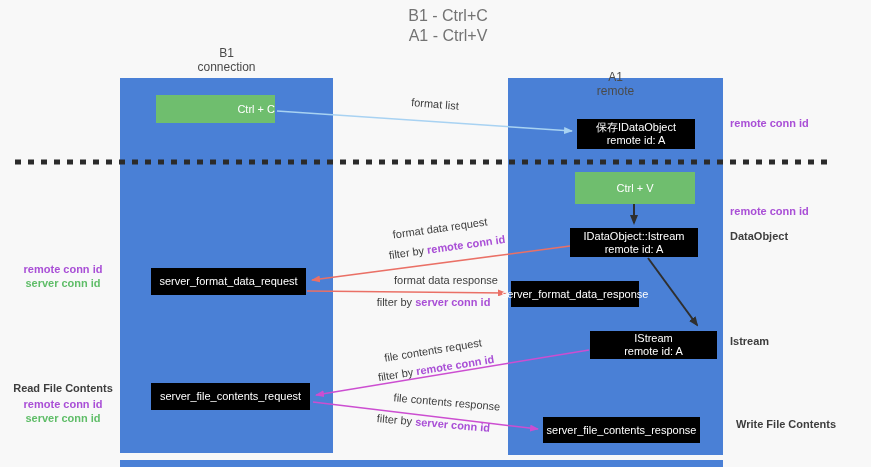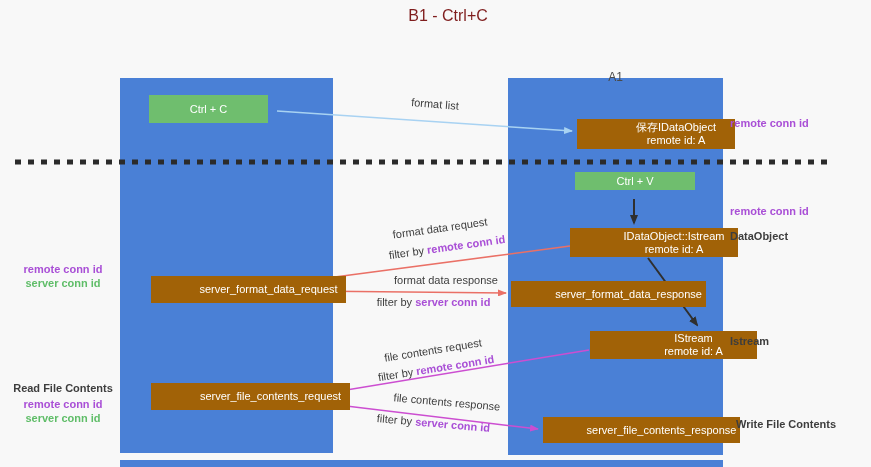--- a/index.html
+++ b/index.html
@@ -3,40 +3,46 @@
 <meta charset="utf-8">
 <style>
   html,body{margin:0;padding:0;}
   body{font-family:"Liberation Sans","DejaVu Sans",sans-serif;background:#f8f8f8;}
   #canvas{position:relative;width:871px;height:467px;background:#f8f8f8;overflow:hidden;}
   .col{position:absolute;background:#4a80d6;z-index:1;}
   #arrows{position:absolute;left:0;top:0;z-index:2;}
   .box{position:absolute;z-index:3;display:flex;flex-direction:column;align-items:center;justify-content:center;
        color:#ffffff;font-size:11px;line-height:13px;text-align:center;}
   .green{background:#6fbe6e;}
-  .orange{background:#a16207;padding-left:40px;}
+  .orange{background:#000000;}
   .lbl{position:absolute;z-index:4;font-size:11px;color:#3d3d3d;text-align:center;white-space:nowrap;}
-  .title{position:absolute;z-index:4;font-size:16px;line-height:20px;color:#7f1d1d;text-align:center;}
+  .title{position:absolute;z-index:4;font-size:16px;line-height:20px;color:#737373;text-align:center;}
   .colhdr{position:absolute;z-index:4;font-size:12px;line-height:14px;color:#4a4a4a;text-align:center;}
   .purple{color:#a94fd6;font-weight:bold;}
   .greentx{color:#5fbd68;font-weight:bold;}
   .dark{color:#3d3d3d;font-weight:bold;}
   .sideline{display:block;line-height:14px;}
 </style>
 </head>
 <body>
 
 <div id="canvas">
 
   <div class="title" style="left:348px;top:6px;width:200px;">
     <div>B1 - Ctrl+C</div>
+    <div>A1 - Ctrl+V</div>
   </div>
 
+  <div class="colhdr" style="left:120px;top:46px;width:213px;">
+    <div>B1</div>
+    <div>connection</div>
+  </div>
   <div class="colhdr" style="left:508px;top:46px;width:215px;margin-top:24px;">
     <div>A1</div>
+    <div>remote</div>
   </div>
 
   <div class="col" style="left:120px;top:78px;width:213px;height:375px;"></div>
   <div class="col" style="left:508px;top:78px;width:215px;height:377px;"></div>
   <div class="col" style="left:120px;top:460px;width:603px;height:7px;"></div>
 
   <svg id="arrows" width="871" height="467">
     <defs>
       <marker id="m-blue" markerWidth="9" markerHeight="7" refX="8" refY="3.5" orient="auto" markerUnits="userSpaceOnUse">
         <path d="M0,0 L9,3.5 L0,7 Z" fill="#a8d2f2"></path>
@@ -62,43 +68,43 @@
 
     <line x1="570" y1="246" x2="312" y2="280" stroke="#ea7066" stroke-width="1.5" marker-end="url(#m-salmon)"></line>
 
     <line x1="307" y1="291" x2="506" y2="293" stroke="#ea7066" stroke-width="1.5" marker-end="url(#m-salmon)"></line>
 
     <line x1="589" y1="350" x2="316" y2="395" stroke="#cc4ed1" stroke-width="1.5" marker-end="url(#m-magenta)"></line>
 
     <line x1="313" y1="402" x2="538" y2="429" stroke="#cc4ed1" stroke-width="1.5" marker-end="url(#m-magenta)"></line>
   </svg>
 
-  <div class="box green" style="left:149px;top:95px;width:119px;height:28px;">
+  <div class="box green" style="left:156px;top:95px;width:119px;height:28px;align-items:flex-end;">
     <span>Ctrl + C</span>
   </div>
 
   <div class="box orange" style="left:577px;top:119px;width:118px;height:30px;">
     <span>保存IDataObject</span>
     <span>remote id: A</span>
   </div>
 
-  <div class="box green" style="left:575px;top:172px;width:120px;height:18px;">
+  <div class="box green" style="left:575px;top:172px;width:120px;height:32px;">
     <span>Ctrl + V</span>
   </div>
 
   <div class="box orange" style="left:570px;top:228px;width:128px;height:29px;">
     <span>IDataObject::Istream</span>
     <span>remote id: A</span>
   </div>
 
-  <div class="box orange" style="left:151px;top:268px;width:155px;height:27px;margin-top:8px;">
+  <div class="box orange" style="left:151px;top:268px;width:155px;height:27px;">
     <span>server_format_data_request</span>
   </div>
 
-  <div class="box orange" style="left:511px;top:281px;width:155px;height:26px;">
+  <div class="box orange" style="left:511px;top:281px;width:128px;height:26px;">
     <span>server_format_data_response</span>
   </div>
 
   <div class="box orange" style="left:590px;top:331px;width:127px;height:28px;">
     <span>IStream</span>
     <span>remote id: A</span>
   </div>
 
   <div class="box orange" style="left:543px;top:417px;width:157px;height:26px;">
     <span>server_file_contents_response</span>

